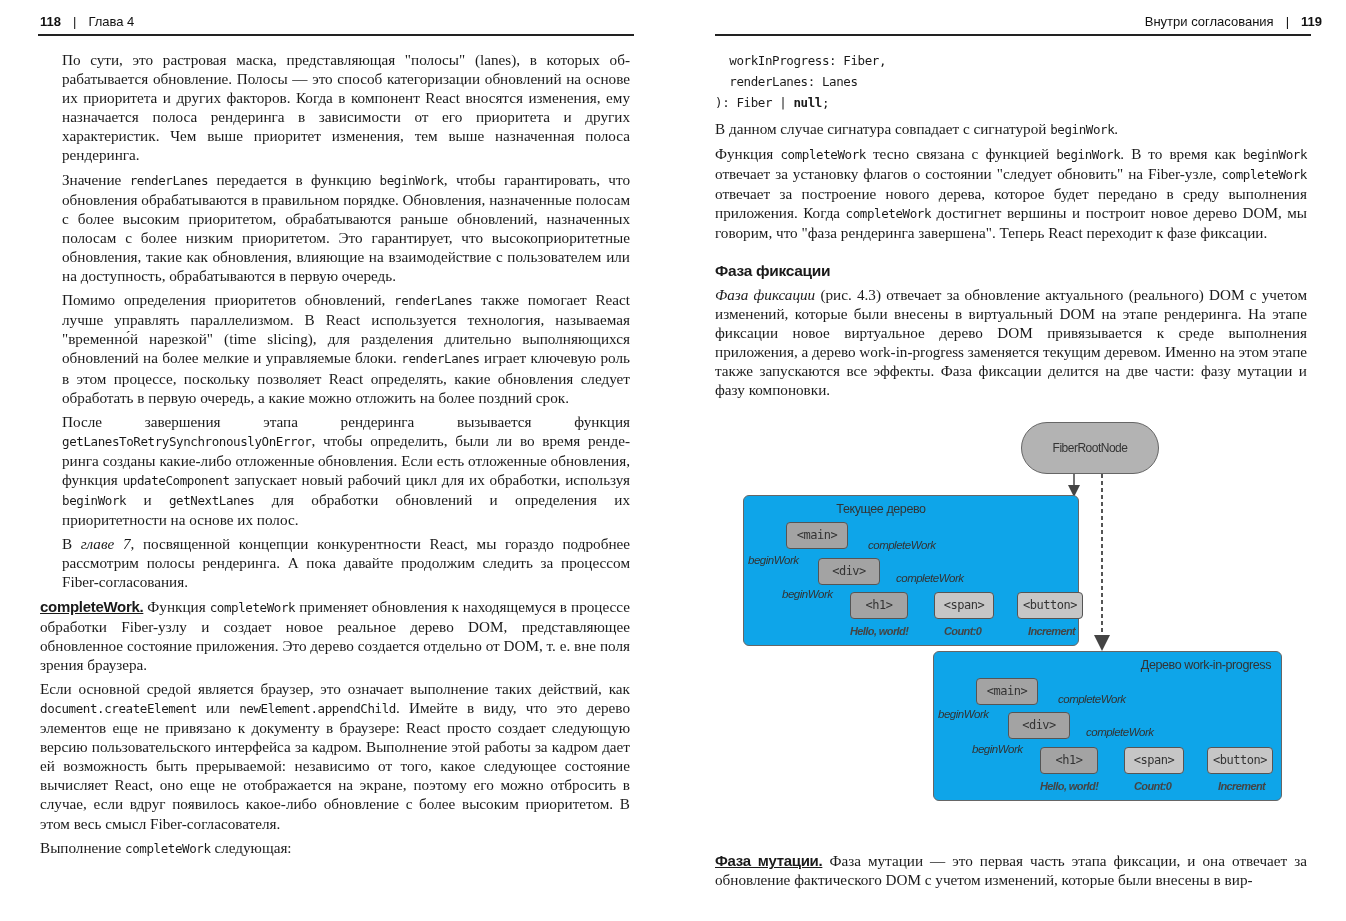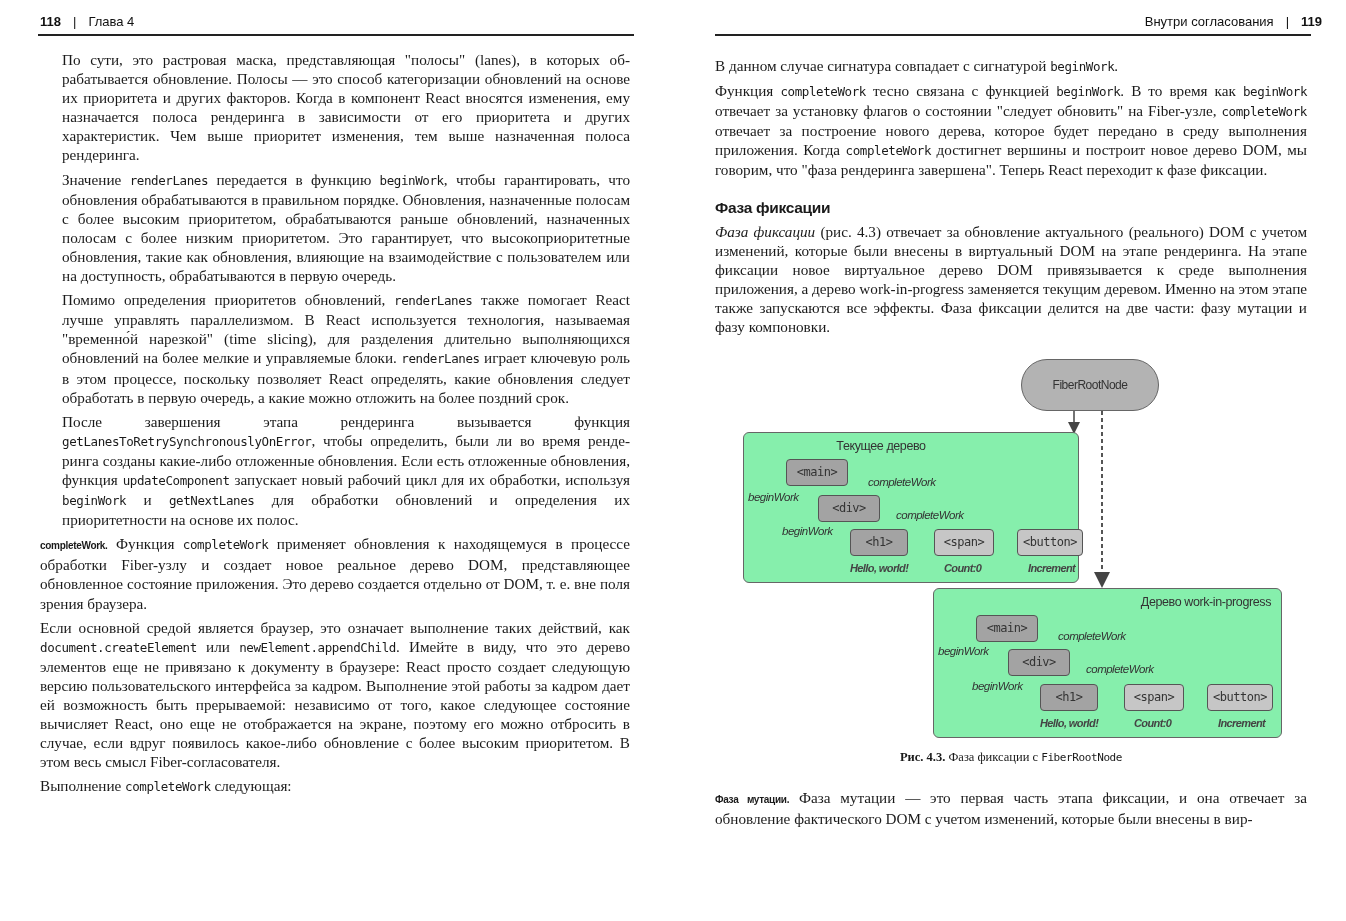--- a/index.html
+++ b/index.html
@@ -13,32 +13,32 @@
   .rh-right { right:24px; text-align:right; }
   .rh-sep { display:inline-block; margin:0 12px; }
   .rule { position:absolute; top:34px; height:1.5px; background:#222; }
   .rule-left { left:38px; width:596px; }
   .rule-right { left:42px; width:596px; }
   .body { position:absolute; font-family:"Liberation Serif", serif; font-size:15.2px; line-height:19.1px; text-align:justify; }
   .body-left { left:62px; width:568px; top:50px; }
   .body-right { left:42px; width:592px; top:50px; }
   .body p { margin:0 0 5px 0; hyphens:manual; }
   .mono { font-family:"DejaVu Sans Mono", monospace; font-size:12.5px; letter-spacing:-0.4px; }
-  .runin { font-family:"Liberation Sans", sans-serif; font-weight:bold; font-size:10px; letter-spacing:-0.3px; }
+  .runin { font-family:"Liberation Sans", sans-serif; font-weight:bold; font-size:15px; letter-spacing:-0.3px;text-decoration:underline; }
   .code { font-family:"DejaVu Sans Mono", monospace; font-size:12.5px; line-height:21px; white-space:pre; text-align:left; letter-spacing:-0.4px; }
   .code b { font-weight:bold; }
   .h2 { font-family:"Liberation Sans", sans-serif; font-weight:bold; font-size:15.5px; margin:18px 0 5px 0; letter-spacing:-0.3px; }
   .left-outdent { margin-left:-22px !important; }
   em { font-style:italic; }
   .figure { position:relative; width:592px; height:420px; margin-top:12px; }
   .fig-caption { position:absolute; left:0; width:592px; top:400px; text-align:center; font-family:"Liberation Serif", serif; font-size:12.5px; }
   .fig-caption b { font-weight:bold; }
   .fig-caption .mono { font-size:11px; }
   .root-node { position:absolute; left:306px; top:11px; width:138px; height:52px; border-radius:26px; background:#b3b3b3; border:1.5px solid #666; box-sizing:border-box; display:flex; align-items:center; justify-content:center; font-family:"Liberation Sans", sans-serif; font-size:12px; color:#333; letter-spacing:-0.5px; }
-  .tree-box { position:absolute; border:1.5px solid #666; border-radius:6px; background:#86efac; box-sizing:border-box;padding-left:20px; }
+  .tree-box { position:absolute; border:1.5px solid #666; border-radius:6px; background:#0ea5e9; box-sizing:border-box;padding-left:20px; }
   .tree-title { position:absolute; width:100%; text-align:center; font-family:"Liberation Sans", sans-serif; font-size:12.5px; color:#333; letter-spacing:-0.4px; }
   .node { position:absolute; height:27px; border:1.5px solid #555; border-radius:4px; box-sizing:border-box; display:flex; align-items:center; justify-content:center; font-family:"DejaVu Sans Mono", monospace; font-size:12px; color:#333; letter-spacing:-0.5px; }
   .node.dark { background:#a3a3a3; }
   .node.light { background:#c6c6c6; }
   .lbl { position:absolute; font-family:"Liberation Sans", sans-serif; font-style:italic; font-size:11.5px; color:#333; letter-spacing:-0.5px; white-space:nowrap; }
   .sub { position:absolute; font-family:"Liberation Sans", sans-serif; font-style:italic; font-size:11px; color:#444; letter-spacing:-0.6px; white-space:nowrap;font-weight:bold; }
   svg.overlay { position:absolute; left:0; top:0; }
 </style>
 </head>
 <body>
@@ -47,33 +47,37 @@
   <div class="running-head rh-left">
     <b>118</b><span class="rh-sep">|</span><span>Глава 4</span>
   </div>
   <div class="rule rule-left"></div>
 
   <div class="body body-left">
     <p><span>По сути, это растровая маска, представляющая "полосы" (lanes), в которых об­рабатывается обновление. Полосы — это способ категоризации обновлений на основе их приоритета и других факторов. Когда в компонент React вносятся из­менения, ему назначается полоса рендеринга в зависимости от его приоритета и других характеристик. Чем выше приоритет изменения, тем выше назначенная полоса рендеринга.</span></p>
     <p><span>Значение </span><span class="mono">renderLanes</span><span> передается в функцию </span><span class="mono">beginWork</span><span>, чтобы гарантировать, что обновления обрабатываются в правильном порядке. Обновления, назначенные полосам с более высоким приоритетом, обрабатываются раньше обновлений, назначенных полосам с более низким приоритетом. Это гарантирует, что высо­коприоритетные обновления, такие как обновления, влияющие на взаимодейст­вие с пользователем или на доступность, обрабатываются в первую очередь.</span></p>
     <p><span>Помимо определения приоритетов обновлений, </span><span class="mono">renderLanes</span><span> также помогает React лучше управлять параллелизмом. В React используется технология, называемая "временно́й нарезкой" (time slicing), для разделения длительно выполняющихся обновлений на более мелкие и управляемые блоки. </span><span class="mono">renderLanes</span><span> играет ключевую роль в этом процессе, поскольку позволяет React определять, какие обновления следует обработать в первую очередь, а какие можно отложить на более поздний срок.</span></p>
     <p><span>После завершения этапа рендеринга вызывается функция </span><span class="mono">getLanesToRetrySynchronouslyOnError</span><span>, чтобы определить, были ли во время ренде­ринга созданы какие-либо отложенные обновления. Если есть отложенные об­новления, функция </span><span class="mono">updateComponent</span><span> запускает новый рабочий цикл для их обра­ботки, используя </span><span class="mono">beginWork</span><span> и </span><span class="mono">getNextLanes</span><span> для обработки обновлений и определения их приоритетности на основе их полос.</span></p>
+    <p><span>В </span><em>главе 7</em><span>, посвященной концепции конкурентности React, мы гораздо подробнее рассмотрим полосы рендеринга. А пока давайте продолжим следить за процес­сом Fiber-согласования.</span></p>
     <p class="left-outdent"><span class="runin">completeWork.</span><span> Функция </span><span class="mono">completeWork</span><span> применяет обновления к находящемуся в про­цессе обработки Fiber-узлу и создает новое реальное дерево DOM, представляющее обновленное состояние приложения. Это дерево создается отдельно от DOM, т. е. вне поля зрения браузера.</span></p>
     <p class="left-outdent"><span>Если основной средой является браузер, это означает выполнение таких действий, как </span><span class="mono">document.createElement</span><span> или </span><span class="mono">newElement.appendChild</span><span>. Имейте в виду, что это дерево элементов еще не привязано к документу в браузере: React просто создает следую­щую версию пользовательского интерфейса за кадром. Выполнение этой работы за кадром дает ей возможность быть прерываемой: независимо от того, какое сле­дующее состояние вычисляет React, оно еще не отображается на экране, поэтому его можно отбросить в случае, если вдруг появилось какое-либо обновление с бо­лее высоким приоритетом. В этом весь смысл Fiber-согласователя.</span></p>
     <p class="left-outdent"><span>Выполнение </span><span class="mono">completeWork</span><span> следующая:</span></p>
   </div>
 </div>
 
 <div class="page page-right">
   <div class="running-head rh-right">
     <span>Внутри согласования</span><span class="rh-sep">|</span><b>119</b>
   </div>
   <div class="rule rule-right"></div>
 
   <div class="body body-right">
+    <div class="code"><span>  workInProgress: Fiber,</span>
+<span>  renderLanes: Lanes</span>
+<span>): Fiber | </span><b>null</b><span>;</span></div>
     <p style="margin-top:6px"><span>В данном случае сигнатура совпадает с сигнатурой </span><span class="mono">beginWork</span><span>.</span></p>
     <p><span>Функция </span><span class="mono">completeWork</span><span> тесно связана с функцией </span><span class="mono">beginWork</span><span>. В то время как </span><span class="mono">beginWork</span><span> отвечает за установку флагов о состоянии "следует обновить" на Fiber-узле, </span><span class="mono">completeWork</span><span> отвечает за построение нового дерева, которое будет передано в среду выполнения приложения. Когда </span><span class="mono">completeWork</span><span> достигнет вершины и построит новое дерево DOM, мы говорим, что "фаза рендеринга завершена". Теперь React перехо­дит к фазе фиксации.</span></p>
     <div class="h2">Фаза фиксации</div>
     <p><em>Фаза фиксации</em><span> (рис. 4.3) отвечает за обновление актуального (реального) DOM с учетом изменений, которые были внесены в виртуальный DOM на этапе рендерин­га. На этапе фиксации новое виртуальное дерево DOM привязывается к среде вы­полнения приложения, а дерево work-in-progress заменяется текущим деревом. Именно на этом этапе также запускаются все эффекты. Фаза фиксации делится на две части: фазу мутации и фазу компоновки.</span></p>
 
     <div class="figure">
       <svg class="overlay" width="592" height="400">
         <defs>
           <marker id="ah" markerWidth="8" markerHeight="8" refX="6" refY="4" orient="auto">
               <path d="M0,0 L8,4 L0,8 z" fill="#444"></path>
@@ -132,18 +136,17 @@
         <div class="node light" style="left:273px; top:95px; width:66px;">&lt;button&gt;</div>
         <div class="lbl" style="left:4px; top:53px;">beginWork</div>
         <div class="lbl" style="left:38px; top:88px;">beginWork</div>
         <div class="lbl" style="left:124px; top:38px;">completeWork</div>
         <div class="lbl" style="left:152px; top:71px;">completeWork</div>
         <div class="sub" style="left:106px; top:125px;">Hello, world!</div>
         <div class="sub" style="left:200px; top:125px;">Count:0</div>
         <div class="sub" style="left:284px; top:125px;">Increment</div>
       </div>
 
-      <div class="fig-caption"><b>Рис. 4.3.</b><span> Фаза фиксации с </span><span class="mono">FiberRootNode</span></div>
     </div>
 
     <p style="margin-top:20px"><span class="runin">Фаза мутации.</span><span> Фаза мутации — это первая часть этапа фиксации, и она отвечает за обновление фактического DOM с учетом изменений, которые были внесены в вир-</span></p>
   </div>
 </div>
 
 </body></html>

